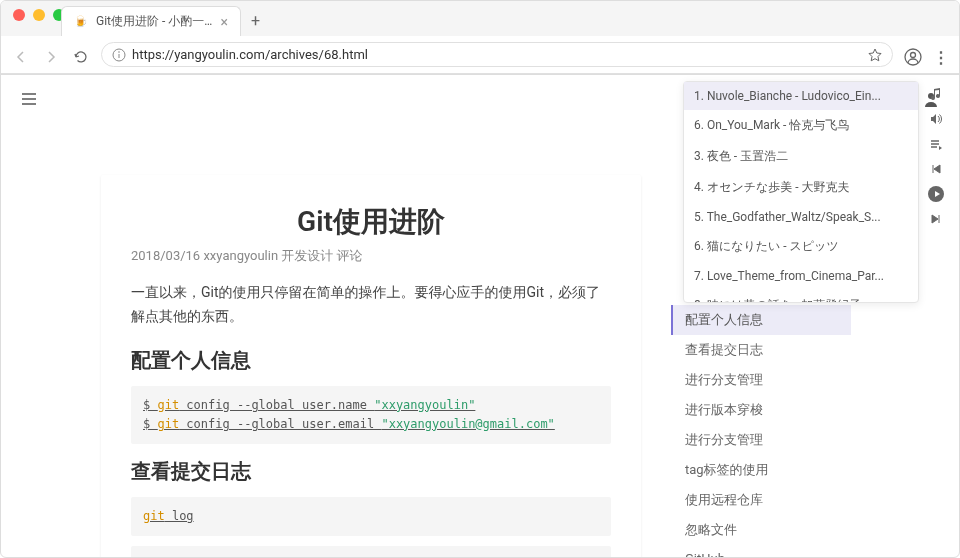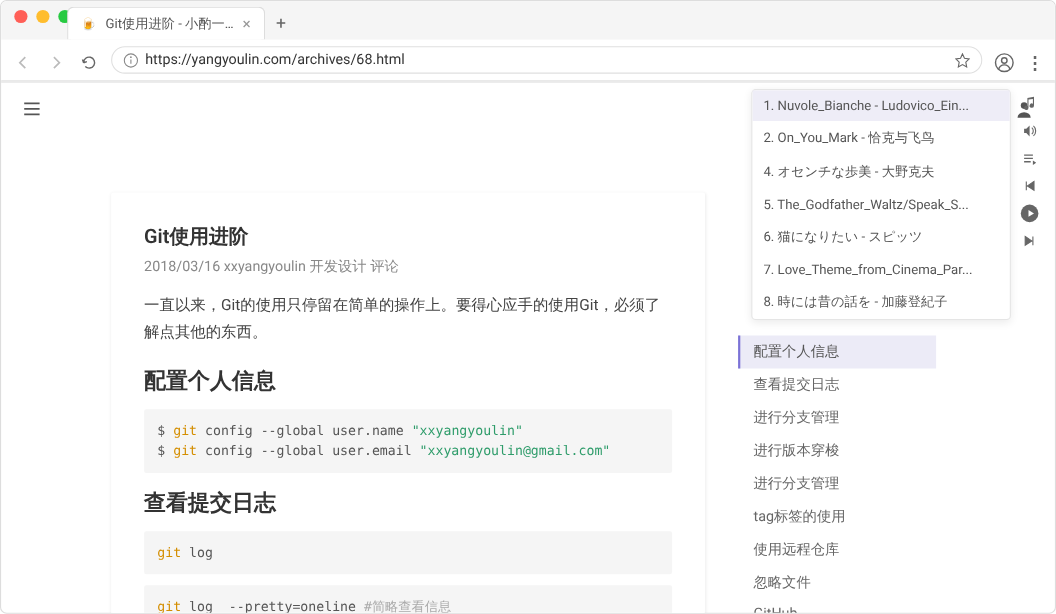--- a/index.html
+++ b/index.html
@@ -29,25 +29,25 @@
     .menu-icon { color: #666; font-weight: bold; }
 
     
     .page { display: flex; height: calc(558px - 66px); position: relative; }
     .top-bar { position: absolute; top: 0; left: 0; right: 0; height: 48px; display: flex; align-items: center; justify-content: space-between; padding: 0 18px; }
     .hamburger { cursor: pointer; color: #555; }
     .user-icon { cursor: pointer; color: #555; }
 
     .main { margin: 100px 0 0 100px; width: 540px; padding: 0 0 20px 0; background: #fff; }
     .article-card { background: #fff; box-shadow: 0 1px 3px rgba(0,0,0,0.08); border-radius: 2px; padding: 28px 30px; }
-    .article-title { font-size: 18px; font-weight: 600; color: #333; margin-bottom: 6px; }
+    .article-title { font-size: 28px; font-weight: 600; color: #333; margin-bottom: 6px; text-align: center; }
     .article-meta { font-size: 13px; color: #888; margin-bottom: 16px; }
     .article-body p { font-size: 14px; color: #444; line-height: 1.7; margin-bottom: 18px; }
     .section-title { font-size: 20px; font-weight: 600; color: #333; margin: 14px 0 12px 0; }
-    .code-block { background: #f5f5f5; padding: 10px 12px; font-family: Menlo, Consolas, monospace; font-size: 12px; color: #555; border-radius: 2px; margin-bottom: 10px; white-space: pre; overflow-x: auto; line-height: 1.6; }
+    .code-block { background: #f5f5f5; padding: 10px 12px; font-family: Menlo, Consolas, monospace; font-size: 12px; color: #555; border-radius: 2px; margin-bottom: 10px; white-space: pre; overflow-x: auto; line-height: 1.6; text-decoration: underline; }
     .code-block .kw { color: #d48e00; }
     .code-block .str { color: #2e9c6a; }
     .code-block .cmt { color: #aaa; }
 
     
     .toc { position: absolute; left: 670px; top: 230px; width: 180px; font-size: 13px; }
     .toc-item { padding: 6px 12px; color: #666; cursor: pointer; border-left: 2px solid transparent; }
     .toc-item.active { background: #ecebf7; color: #555; border-left: 2px solid #7b72d6; }
 
     
@@ -171,21 +171,22 @@
     <div class="toc-item">tag标签的使用</div>
     <div class="toc-item">使用远程仓库</div>
     <div class="toc-item">忽略文件</div>
     <div class="toc-item">GitHub</div>
 
   </div>
 
   <div class="music-player">
     <div class="playlist">
       <div class="track active">1. Nuvole_Bianche - Ludovico_Ein...</div>
-      <div class="track">2. On_You_Mark - 恰克与飞鸟</div>
+      <div class="track">6. On_You_Mark - 恰克与飞鸟</div>
+      <div class="track">3. 夜色 - 玉置浩二</div>
       <div class="track">4. オセンチな歩美 - 大野克夫</div>
       <div class="track">5. The_Godfather_Waltz/Speak_S...</div>
       <div class="track">6. 猫になりたい - スピッツ</div>
       <div class="track">7. Love_Theme_from_Cinema_Par...</div>
       <div class="track">8. 時には昔の話を - 加藤登紀子</div>
     </div>
     <div class="player-controls">
       <span class="ctrl">
         <svg width="14" height="14" viewBox="0 0 14 14">
             <path d="M5 2 L11 1 L11 9 a2 2 0 1 1 -1 -1.7 L10 3 L6 3.5 L6 11 a2 2 0 1 1 -1 -1.7 Z" fill="currentColor"></path>

